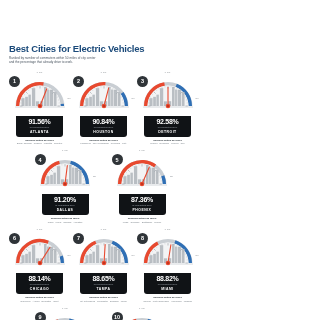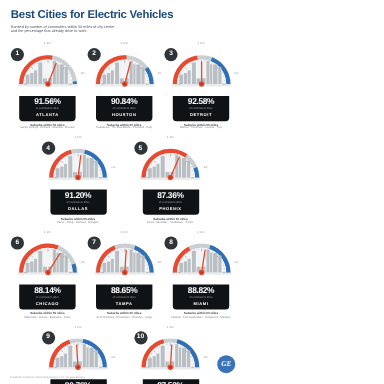--- a/index.html
+++ b/index.html
@@ -6,21 +6,21 @@
   body{
     width:207px;height:320px;overflow:hidden;
     background:#ffffff;
     font-family:"Liberation Sans", sans-serif;
     color:#2b2b2b;
     -webkit-font-smoothing:antialiased;
   }
   .page{position:relative;width:207px;height:320px;}
 
   
-  .header{padding:7px 0 0 9px;}
+  .header{padding:7px 0 0 9px;margin-top:36px;}
   .title{
     font-size:9.5px;font-weight:bold;letter-spacing:-0.2px;
     color:#1b4a7a;line-height:11px;margin:0 0 2px 0;
   }
   .subtitle{
     font-size:3.1px;line-height:4.3px;color:#4a5560;
     max-width:130px;letter-spacing:0.02px;
   }
 
   

